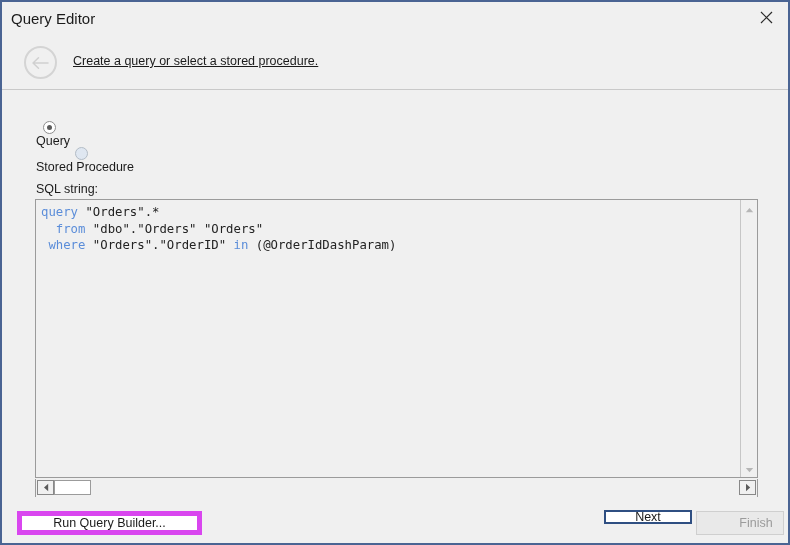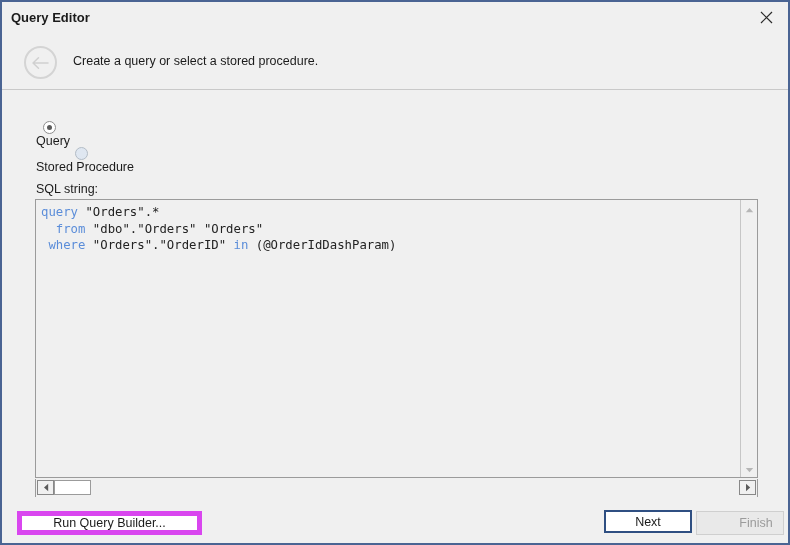--- a/index.html
+++ b/index.html
@@ -29,24 +29,23 @@
     position: absolute;
     left: 0; top: 0;
     width: 786px;
     height: 31px;
     background: #f0f0f0;
   }
   #title-text {
     position: absolute;
     left: 9px;
     top: 8px;
-    font-size: 13px;
-    color: #1b1b1b;
-    white-space: nowrap;
-    font-weight: bold;
+    font-size: 15px;
+    color: #1b1b1b;
+    white-space: nowrap;
   }
   #close-button {
     position: absolute;
     right: 0px;
     top: 0px;
     width: 44px;
     height: 30px;
     display: flex;
     align-items: center;
     justify-content: center;
@@ -79,20 +78,21 @@
     cursor: default;
   }
   #back-button svg { display: block; }
   #header-caption {
     position: absolute;
     left: 71px;
     top: 21px;
     font-size: 12.5px;
     color: #1b1b1b;
     white-space: nowrap;
+    text-decoration: underline;
   }
 
   
   #body-area {
     position: absolute;
     left: 0; top: 89px;
     width: 786px;
     height: 406px;
     background: #f0f0f0;
   }
@@ -267,21 +267,21 @@
     width: 185px;
     height: 24px;
     background: #ffffff;
     border: 5px solid #d946ef;
     color: #1b1b1b;
   }
   #btn-next {
     left: 602px;
     top: 13px;
     width: 88px;
-    height: 23px;
+    height: 14px;
     background: #ffffff;
     border: 2px solid #2f4f82;
     color: #1b1b1b;
   }
   #btn-finish {
     left: 694px;
     top: 14px;
     width: 88px;
     height: 24px;
     background: #e9e9e9;

